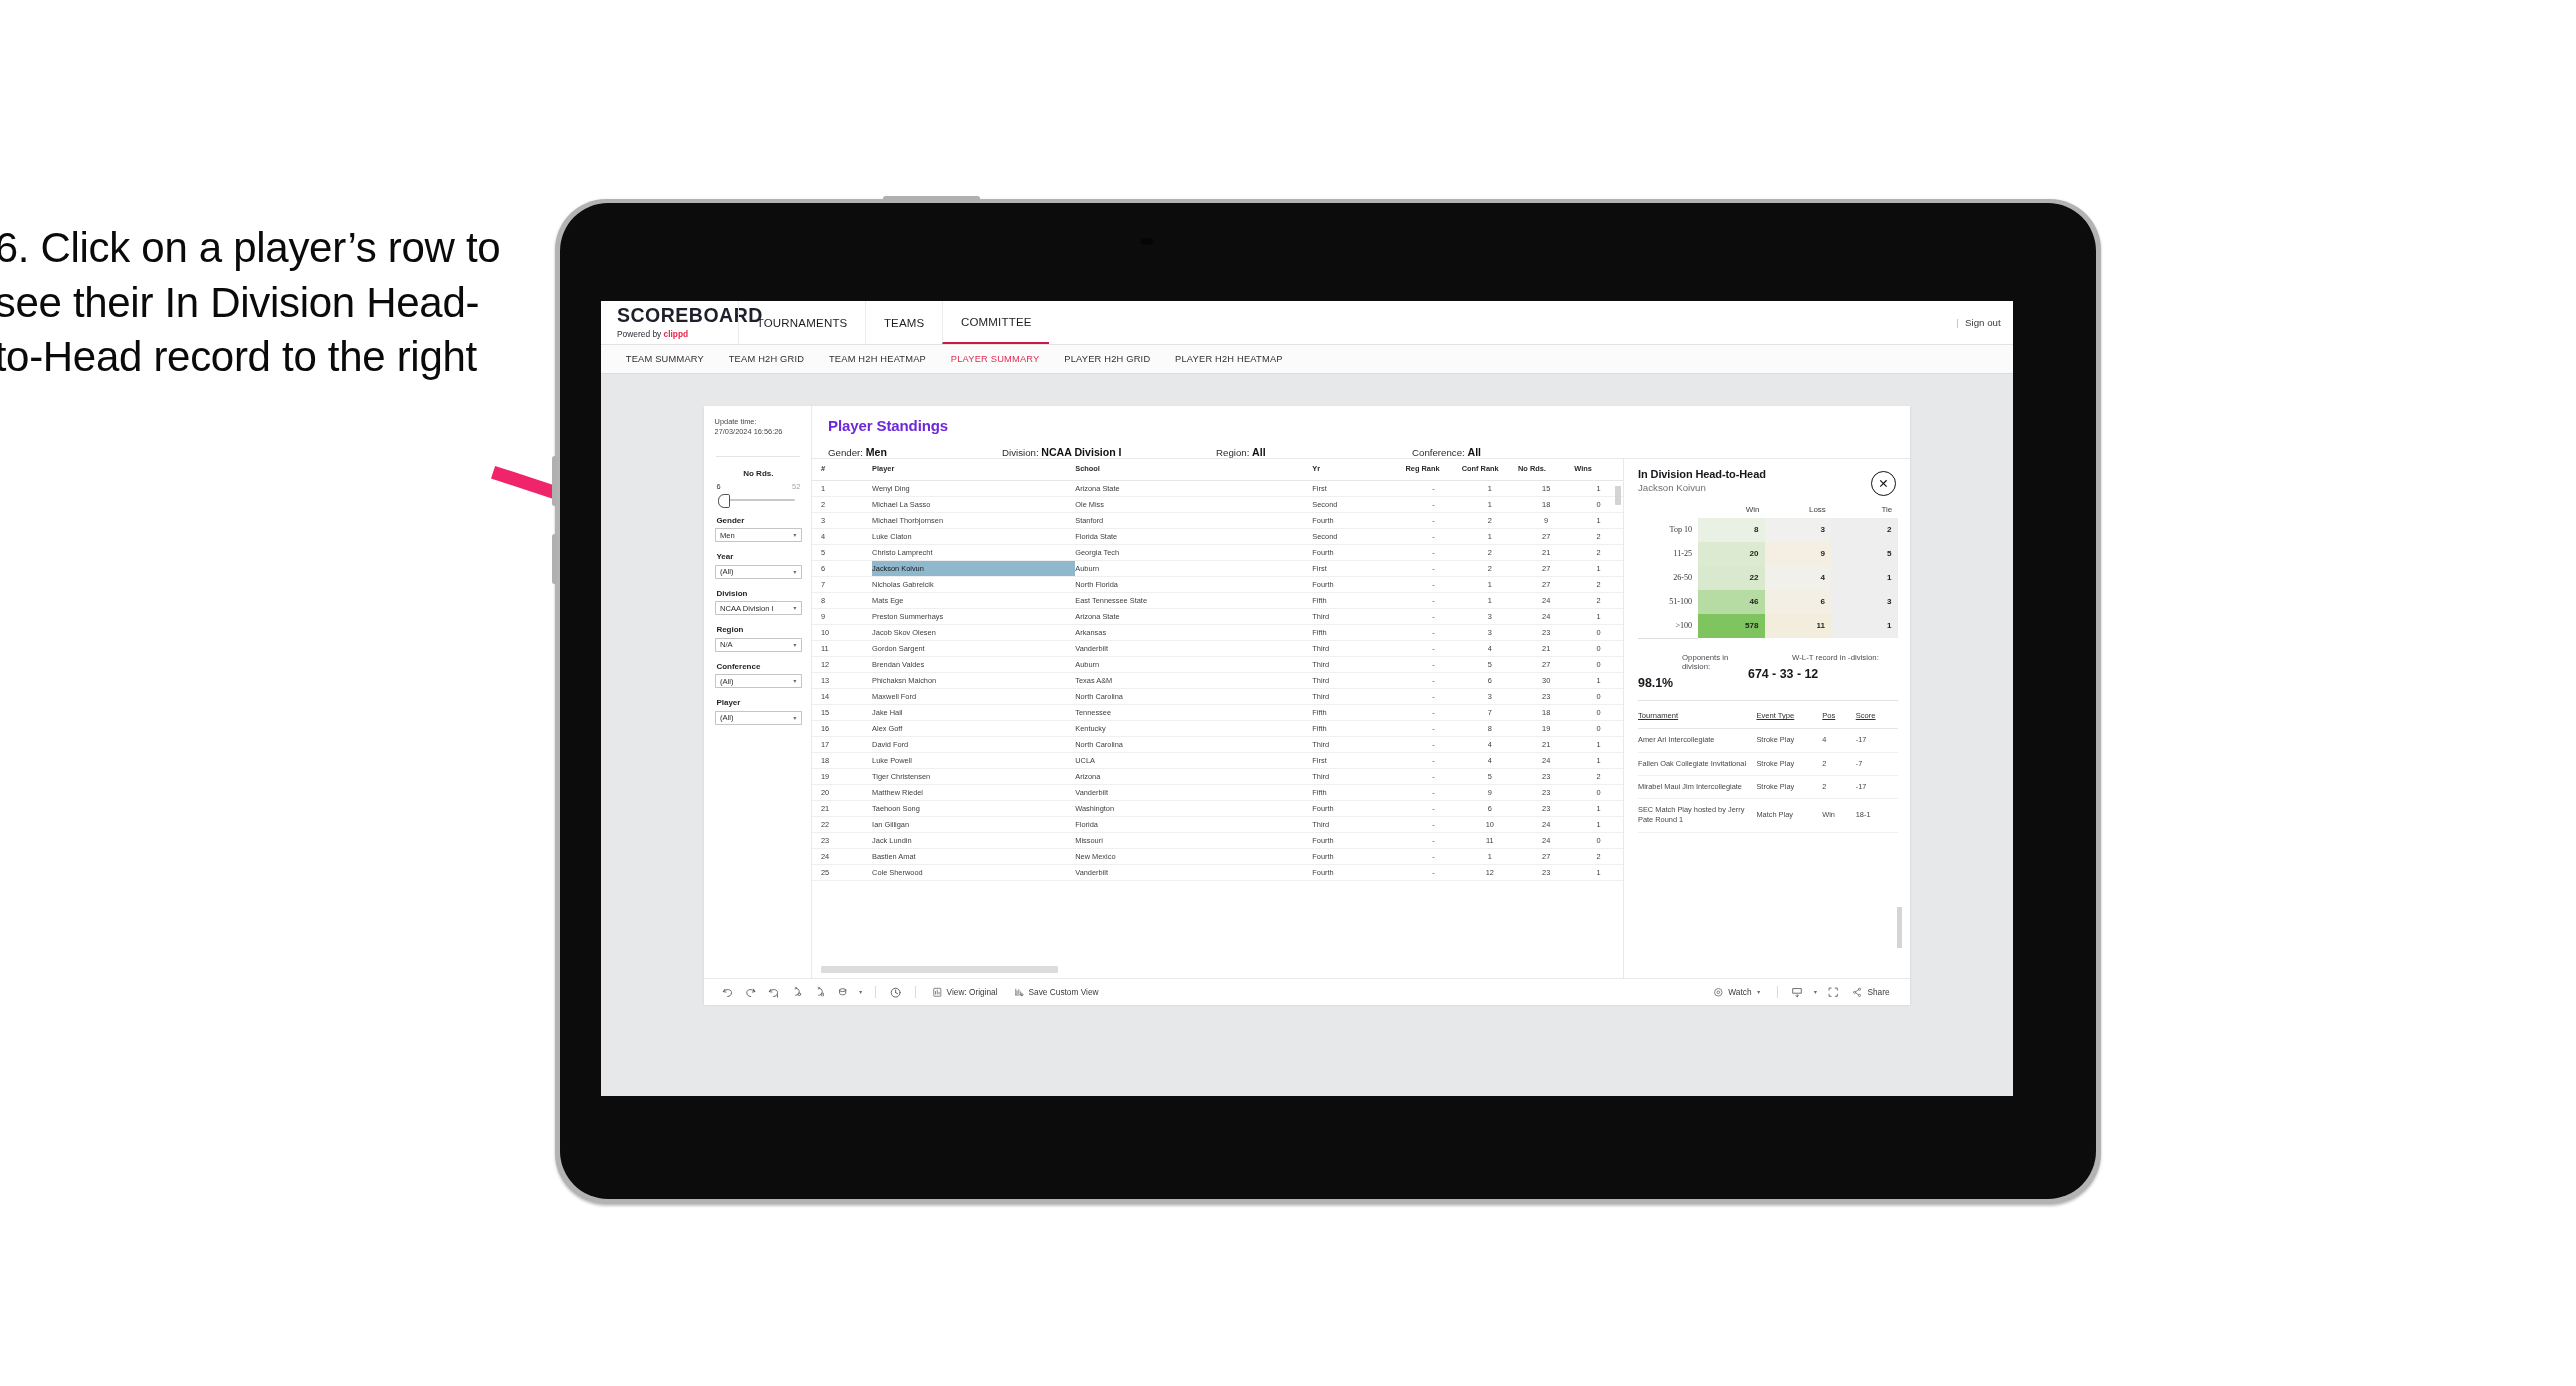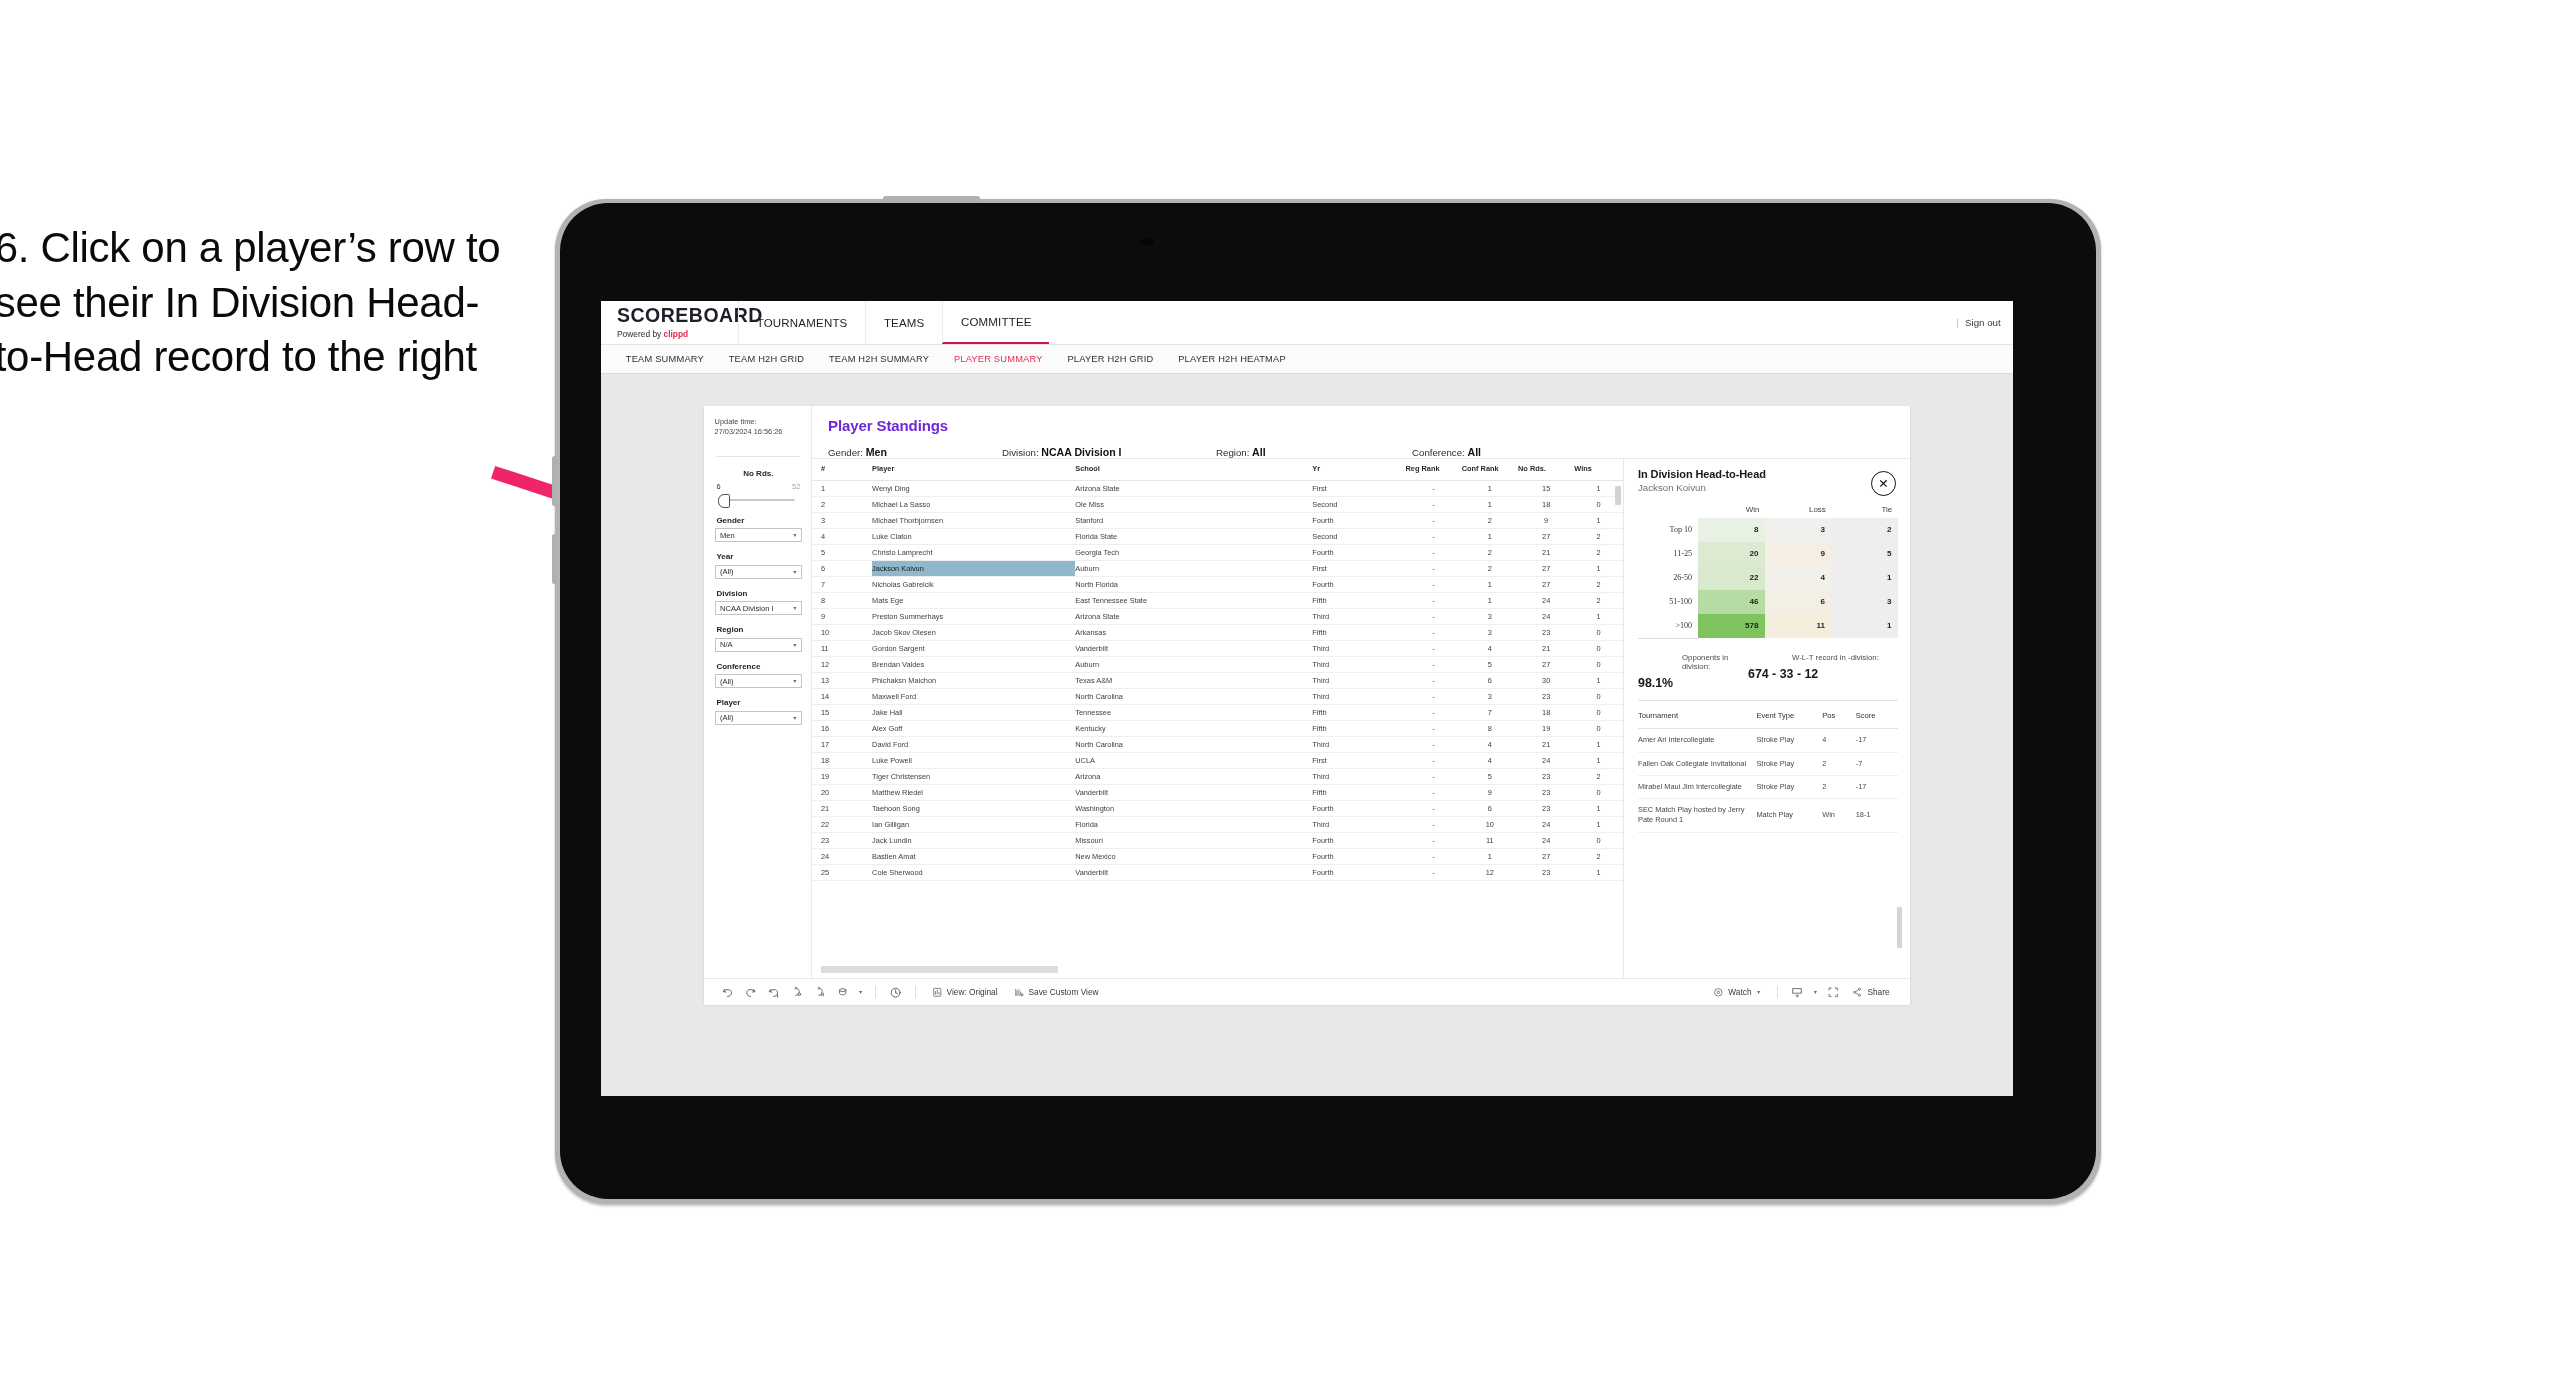--- a/index.html
+++ b/index.html
@@ -150,21 +150,21 @@
   table.hm tbody tr td.rl{text-align:right;font-weight:400;color:#35363a;background:#fff !important;padding-left:1.8px;font-family:Liberation Serif, serif;}
   .hm-rule-top{border-top:0.9px solid #dcdcdc;}
   .hm-rule-bot{border-bottom:0.9px solid #dcdcdc;}
   .stat-row{display:flex;margin-top:14px;}
   .stat-a{width:110px;}
   .stat-lbl{font-size:7.8px;color:#4b4c50;margin-left:44px;}
   .stat-val{font-size:12.4px;font-weight:700;color:#16171b;margin-top:5.3px;}
   .tour-sep{height:0.9px;background:#e2e2e2;margin:10.6px 0 0 0;}
   table.tour{border-collapse:collapse;width:100%;table-layout:fixed;margin-top:1.8px;}
   table.tour th{font-size:7.6px;font-weight:400;color:#2f3034;text-align:left;padding:8px 0 8px 0;
-        border-bottom:0.9px solid #e4e4e4;}
+        border-bottom:0.9px solid #e4e4e4;text-decoration:underline;}
   table.tour td{font-size:7.4px;color:#46474b;padding:6.2px 3.5px 6.2px 0;border-bottom:0.9px solid #efefef;
         line-height:1.35;vertical-align:middle;}
   .t-name{width:99px;}.t-type{width:55px;}.t-pos{width:28px;}.t-score{width:35px;}
   .tour-scroll{position:absolute;right:8px;bottom:30px;width:5.3px;height:41px;background:#d4d5d7;}
 
   
   .toolbar{height:26.6px;border-top:0.9px solid #e8e8e8;display:flex;align-items:center;
            padding:0 12.4px;box-sizing:border-box;gap:0;background:#fff;}
   .tb-ico{width:23px;display:flex;align-items:center;justify-content:center;color:#5c5d61;font-size:11.5px;}
   .tb-div{width:0.9px;height:11.5px;background:#dcdcdc;margin:0 8px;}
@@ -216,21 +216,21 @@
       </div>
       <div class="appbar-right">
         <span class="sep">|</span>
         <span>Sign out</span>
       </div>
     </div>
 
     <div class="subnav">
       <a href="#">TEAM SUMMARY</a>
       <a href="#">TEAM H2H GRID</a>
-      <a href="#">TEAM H2H SUMMARY</a>
+      <a href="#">TEAM H2H HEATMAP</a>
       <a href="#" class="active">PLAYER SUMMARY</a>
       <a href="#">PLAYER H2H GRID</a>
       <a href="#">PLAYER H2H HEATMAP</a>
     </div>
 
     <div class="dash-wrap">
       <div class="dash">
         <div class="dash-body">
 
           <div class="rail">

